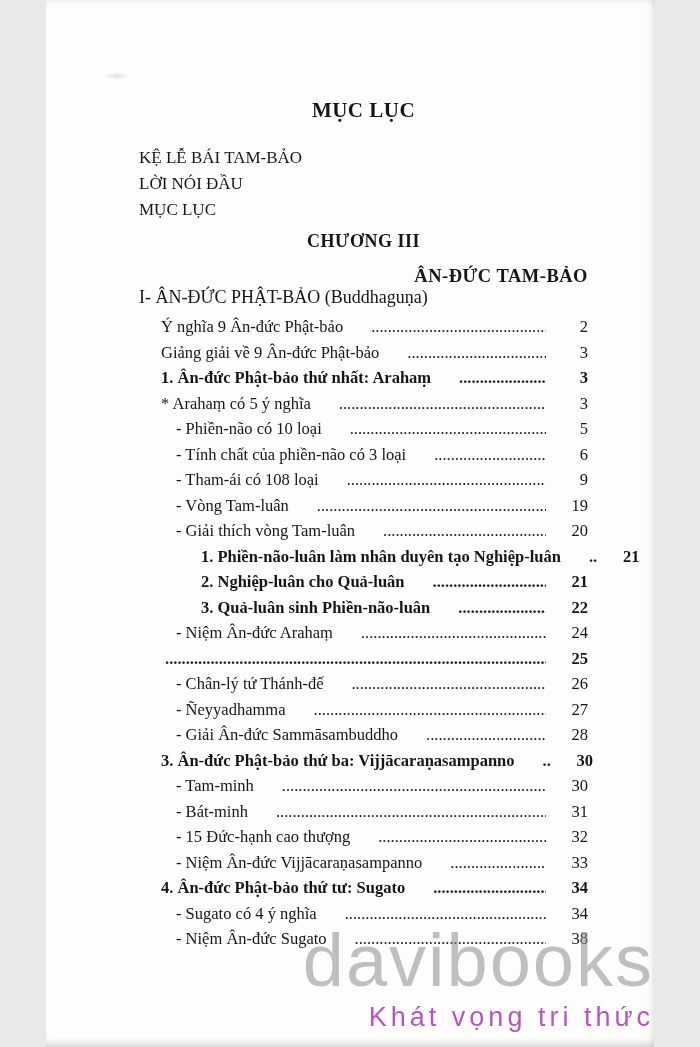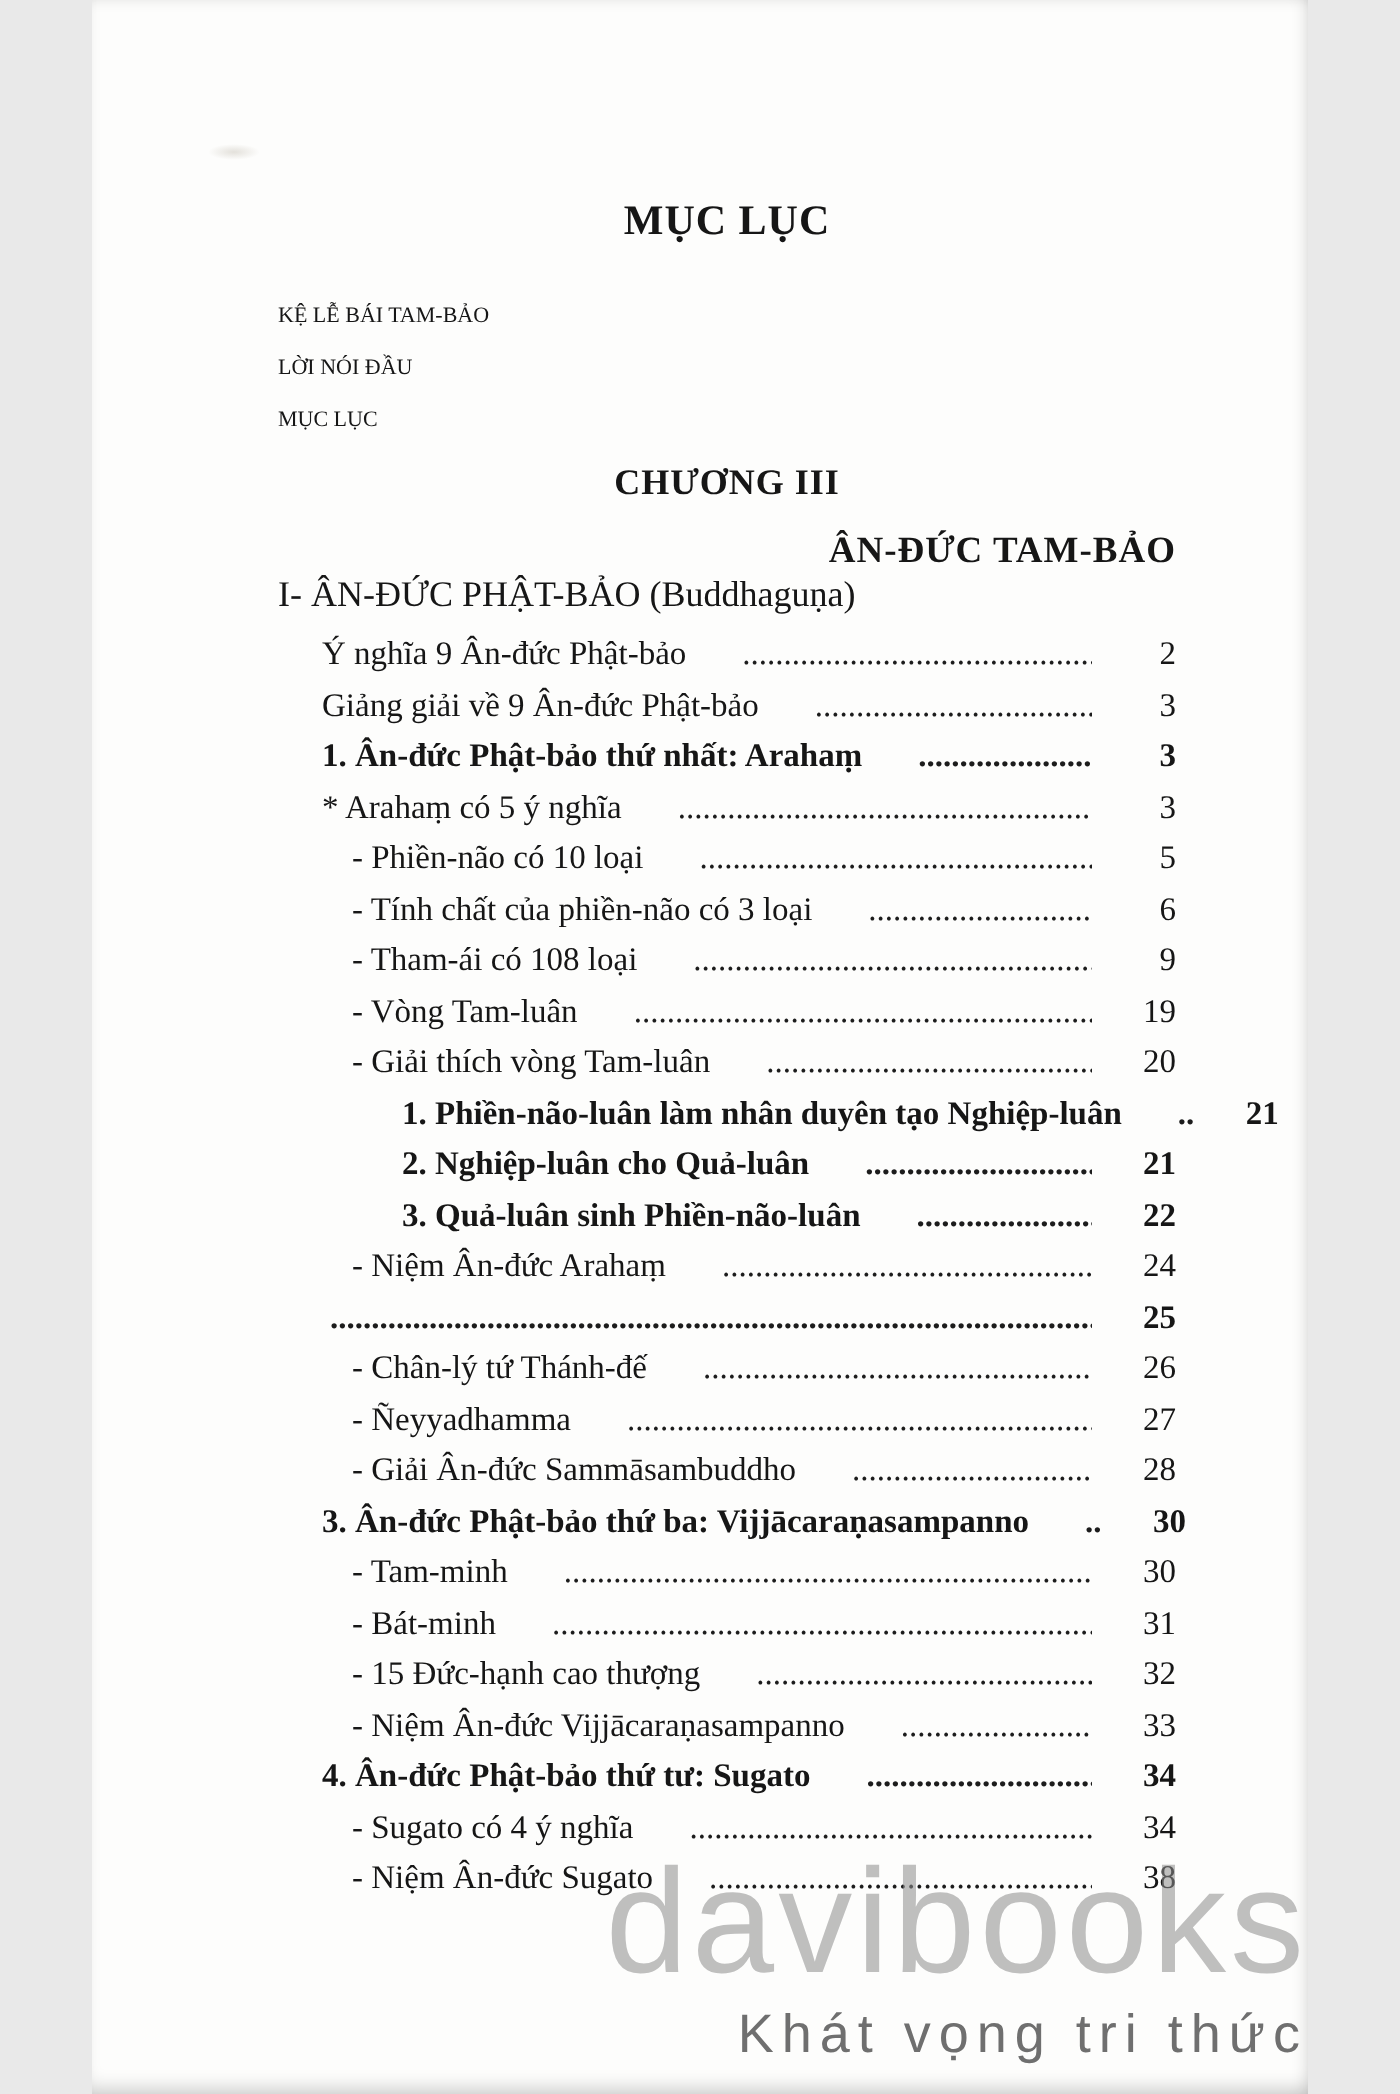--- a/index.html
+++ b/index.html
@@ -25,21 +25,21 @@
   }
   .page-title {
     text-align: center;
     font-weight: 700;
     font-size: 21px;
     letter-spacing: 0.5px;
     margin: 0;
   }
   .front-list {
     margin-top: 22px;
-    font-size: 11px;
+    font-size: 17px;
     line-height: 26px;
   }
   .chapter-label {
     text-align: center;
     font-weight: 700;
     font-size: 18px;
     margin-top: 8px;
     letter-spacing: 0.5px;
   }
   .chapter-title {
@@ -99,21 +99,21 @@
     font-size: 74px;
     line-height: 1.0;
     color: #8d8d8d;
     opacity: 0.55;
     letter-spacing: 2px;
   }
   .watermark-tagline {
     display: block;
     font-size: 27px;
     margin-top: 4px;
-    color: #404040;
+    color: #a21caf;
     opacity: 0.75;
     letter-spacing: 4px;
   }
   .smudge {
     position: absolute;
     left: 58px;
     top: 72px;
     width: 26px;
     height: 8px;
     background: radial-gradient(ellipse at center, rgba(150,140,120,0.25), rgba(150,140,120,0) 70%);

